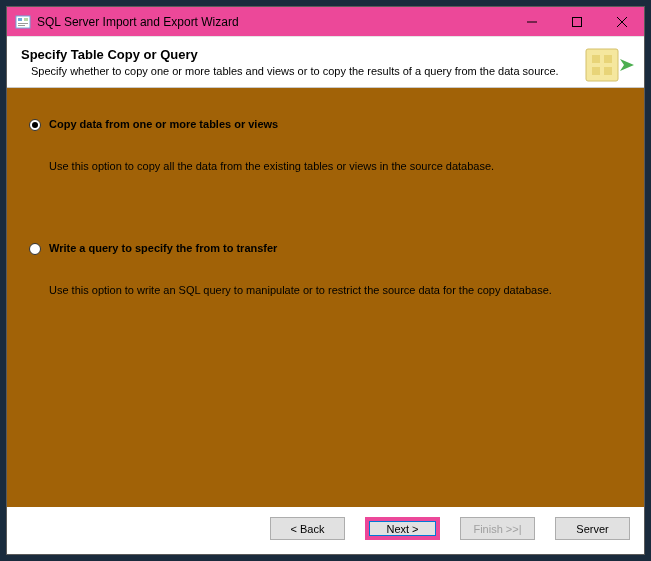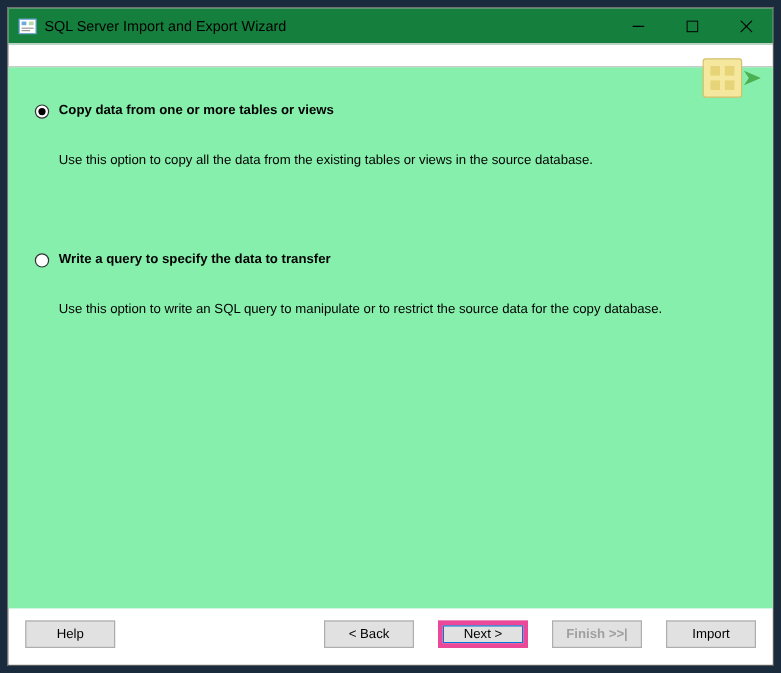--- a/index.html
+++ b/index.html
@@ -18,21 +18,21 @@
     width: 639px;
     height: 549px;
     border: 1px solid #5a5a5a;
     display: flex;
     flex-direction: column;
   }
   .titlebar {
     height: 30px;
     display: flex;
     align-items: center;
-    background: #15803d;
+    background: #ec4899;
     border-bottom: 1px solid #e5e5e5;
   }
   .titlebar-icon {
     width: 16px; height: 16px;
     margin: 0 6px 0 8px;
     display: flex; align-items: center; justify-content: center;
   }
   .titlebar-title {
     flex: 1;
     font-size: 12px;
@@ -68,21 +68,21 @@
   .header-icon {
     position: absolute;
     right: 10px;
     top: 8px;
     width: 50px; height: 42px;
   }
 
   .content {
     flex: 1;
     padding: 30px 22px 10px 22px;
-    background: #86efac;
+    background: #a16207;
   }
   .option {
     margin-bottom: 68px;
     display: flex;
     align-items: flex-start;
   }
   .radio {
     width: 12px; height: 12px;
     border: 1px solid #333;
     border-radius: 50%;
@@ -124,21 +124,21 @@
     border: 1px solid #adadad;
     font-size: 11px;
     font-family: inherit;
     color: #000;
     display: inline-flex;
     align-items: center;
     justify-content: center;
     margin-left: 20px;
   }
   .btn.default { border: 4px solid #ec4899; box-shadow: inset 0 0 0 1px #0078d7; }
-  .btn.disabled { color: #a0a0a0; font-weight: bold; }
+  .btn.disabled { color: #a0a0a0; }
   .footer-spacer { flex: 1; }
   .btn.help { margin-left: 0; }
 </style>
 </head>
 <body>
 
 <div class="window">
 
   <div class="titlebar">
     <span class="titlebar-icon">
@@ -165,20 +165,24 @@
       <div class="win-btn">
         <svg width="10" height="10">
           <line x1="0" y1="0" x2="10" y2="10" stroke="#000" stroke-width="1"></line>
           <line x1="10" y1="0" x2="0" y2="10" stroke="#000" stroke-width="1"></line>
         </svg>
       </div>
     </div>
   </div>
 
   <div class="header">
+    <div class="header-text">
+      <div class="header-title">Specify Table Copy or Query</div>
+      <div class="header-desc">Specify whether to copy one or more tables and views or to copy the results of a query from the data source.</div>
+    </div>
     <div class="header-icon">
       <svg width="50" height="42" viewBox="0 0 50 42">
         <rect x="2" y="4" width="32" height="32" rx="2" fill="#f5e79e" stroke="#d4c06a" stroke-width="1"></rect>
         <rect x="8" y="10" width="8" height="8" fill="#e8d478"></rect>
         <rect x="20" y="10" width="8" height="8" fill="#e8d478"></rect>
         <rect x="8" y="22" width="8" height="8" fill="#e8d478"></rect>
         <rect x="20" y="22" width="8" height="8" fill="#e8d478"></rect>
         <polygon points="36,14 50,20 36,26 40,20" fill="#4caf50"></polygon>
       </svg>
     </div>
@@ -190,29 +194,28 @@
       <div class="radio checked"></div>
       <div class="option-body">
         <div class="option-title">Copy data from one or more tables or views</div>
         <div class="option-desc">Use this option to copy all the data from the existing tables or views in the source database.</div>
       </div>
     </div>
 
     <div class="option">
       <div class="radio"></div>
       <div class="option-body">
-        <div class="option-title">Write a query to specify the data to transfer</div>
+        <div class="option-title">Write a query to specify the from to transfer</div>
         <div class="option-desc">Use this option to write an SQL query to manipulate or to restrict the source data for the copy database.</div>
       </div>
     </div>
 
   </div>
 
   <div class="footer">
-    <button class="btn help">Help</button>
     <div class="footer-spacer"></div>
     <button class="btn">&lt; Back</button>
     <button class="btn default">Next &gt;</button>
     <button class="btn disabled">Finish &gt;&gt;|</button>
-    <button class="btn">Import</button>
+    <button class="btn">Server</button>
   </div>
 
 </div>
 
 </body></html>

